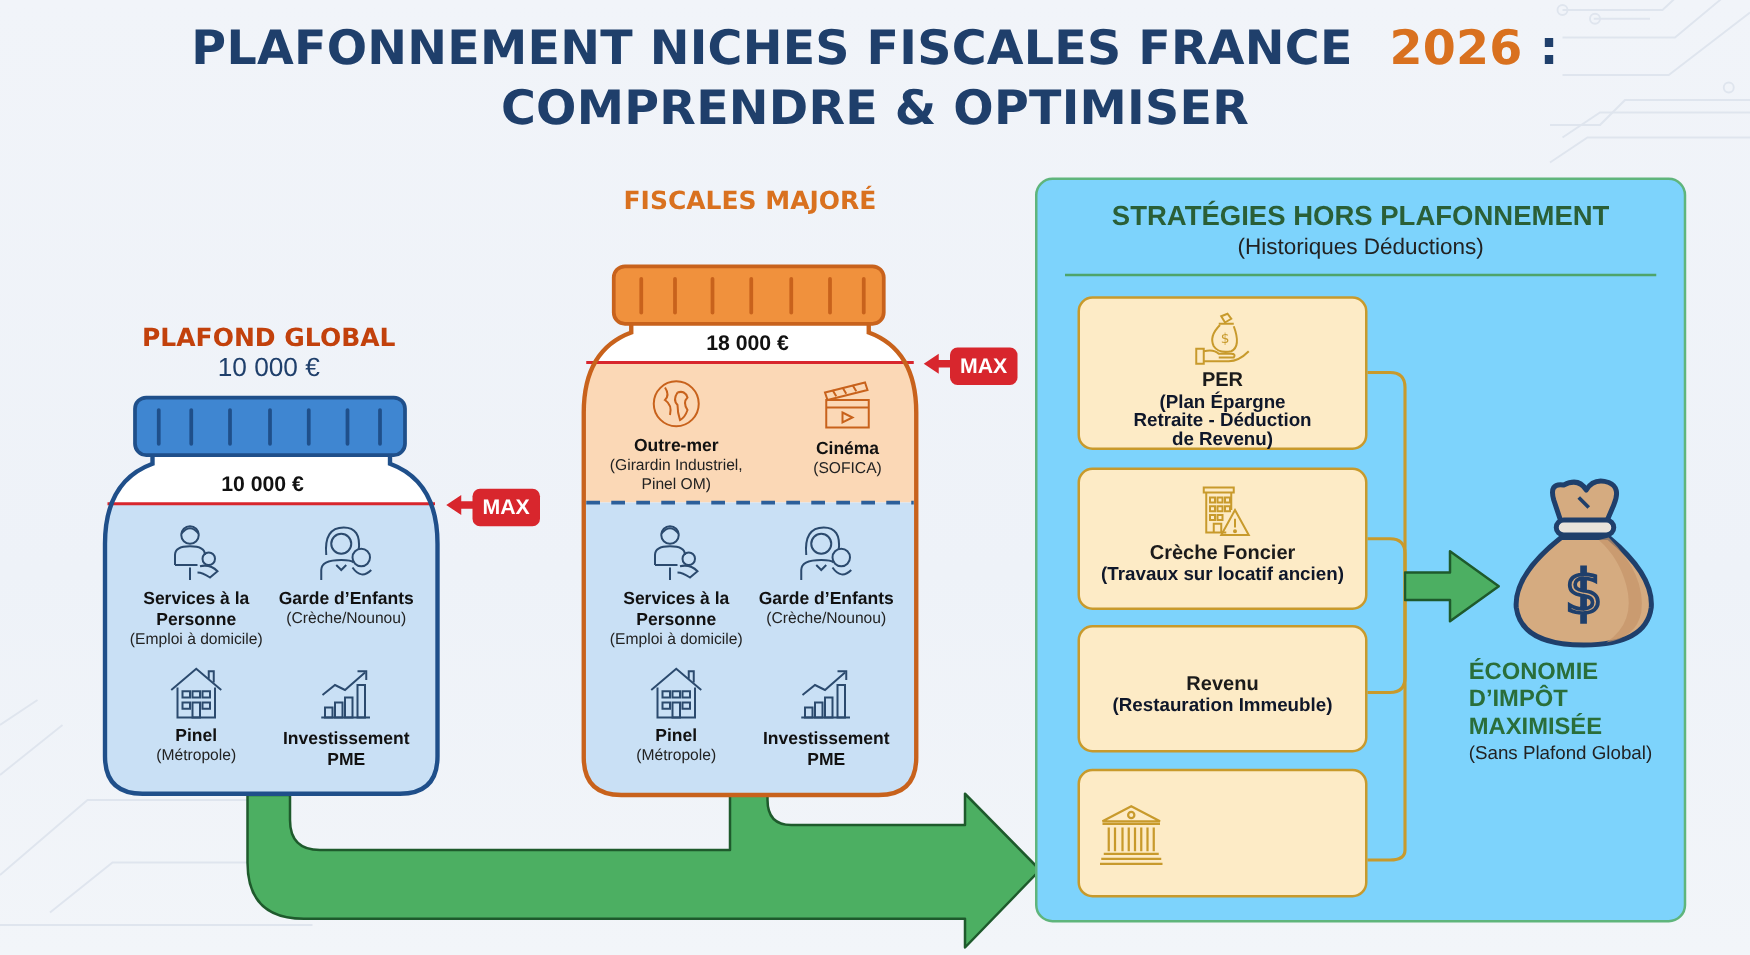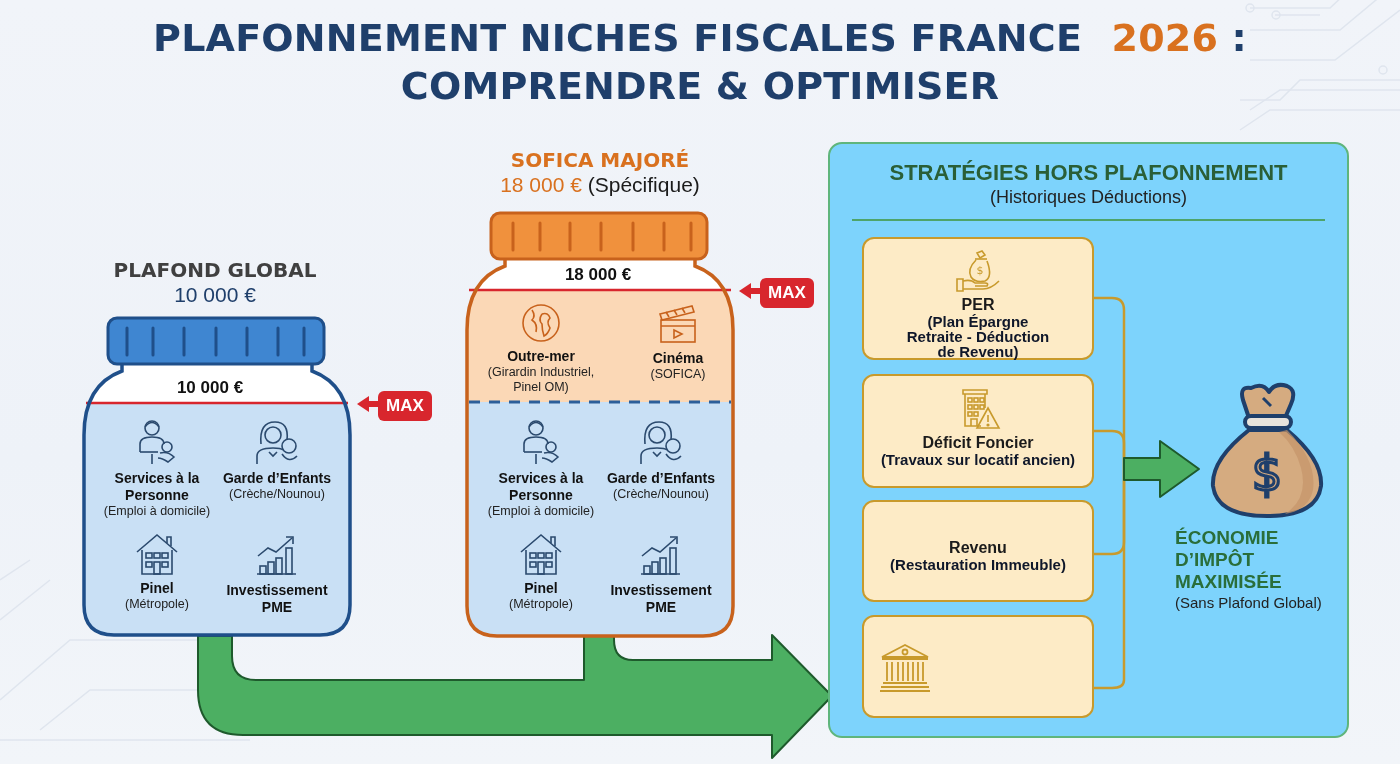--- a/index.html
+++ b/index.html
@@ -85,21 +85,21 @@
 <div class="title">
   <div><span>PLAFONNEMENT NICHES FISCALES FRANCE </span><span class="year">2026</span><span> :</span></div>
   <div>COMPRENDRE &amp; OPTIMISER</div>
 </div>
 
 <svg class="abs" style="left:0;top:0" width="1400" height="764" viewBox="0 0 1400 764">
   <path d="M198 636 V690 Q198 735 243 735 H772 V758 L832 696 L772 635 V660 H633 Q614 660 614 640 V636 H584 V680 H256 Q232 680 232 656 V636 Z" fill="#4caf62" stroke="#1e5a2c" stroke-width="2" stroke-linejoin="round"></path>
 </svg>
 
 <div class="jar-title" style="left:95px;top:258px;width:240px;">
-  <div class="t1" style="color:#404040">PLAFOND GLOBAL</div>
+  <div class="t1" style="color:#c2410c">PLAFOND GLOBAL</div>
   <div class="t2" style="color:#1f3f6b">10 000 €</div>
 </div>
 
 <svg class="abs" style="left:80px;top:315px" width="275" height="325" viewBox="0 0 275 325">
   <defs>
     <clipPath id="gjclip">
         <path d="M42 46 V56 Q4 70 4 120 V290 Q4 320 34 320 H240 Q270 320 270 290 V120 Q270 70 232 56 V46 Z"></path>
       </clipPath>
   </defs>
   <path d="M42 46 V56 Q4 70 4 120 V290 Q4 320 34 320 H240 Q270 320 270 290 V120 Q270 70 232 56 V46 Z" fill="#ffffff"></path>
@@ -172,22 +172,21 @@
       <rect x="14" y="30" width="6" height="12"></rect>
       <rect x="22" y="26" width="6" height="16"></rect>
       <rect x="32" y="16" width="6" height="26"></rect>
     <path d="M3 42 H42"></path>
   </svg>
   <span class="nm">Investissement PME</span>
   <span class="sub"></span>
 </div>
 
 <div class="jar-title" style="left:460px;top:148px;width:280px;">
-  <div class="t1" style="color:#d9711f">SOFICA MAJORÉ</div>
-  <div class="t2"><span style="color:#d9711f">18 000 €</span> <span style="color:#1b1b1b">(Spécifique)</span></div>
+  <div class="t1" style="color:#d9711f">FISCALES MAJORÉ</div>
 </div>
 
 <svg class="abs" style="left:463px;top:208px" width="275" height="432" viewBox="0 0 275 432">
   <defs>
     <clipPath id="mjclip">
         <path d="M42 48 V58 Q4 72 4 122 V398 Q4 428 34 428 H240 Q270 428 270 398 V122 Q270 72 232 58 V48 Z"></path>
       </clipPath>
   </defs>
   <path d="M42 48 V58 Q4 72 4 122 V398 Q4 428 34 428 H240 Q270 428 270 398 V122 Q270 72 232 58 V48 Z" fill="#ffffff"></path>
   <rect x="0" y="82" width="275" height="112" fill="#fbd8b6" clip-path="url(#mjclip)"></rect>
@@ -326,21 +325,21 @@
     <rect x="13" y="19" width="4" height="4"></rect>
       <rect x="19" y="19" width="4" height="4"></rect>
       <rect x="25" y="19" width="4" height="4"></rect>
     <rect x="13" y="26" width="4" height="4"></rect>
       <rect x="19" y="26" width="4" height="4"></rect>
       <path d="M16 40 V33 H22 V40"></path>
     <path d="M33 22 L44 42 H22 Z"></path>
       <path d="M33 29 V36"></path>
       <circle cx="33" cy="39" r="0.8"></circle>
   </svg>
-  <span class="nm">Déficit Foncier</span>
+  <span class="nm">Crèche Foncier</span>
   <span class="sub">(Travaux sur locatif ancien)</span>
 </div>
 <div class="strat" style="top:500px;height:102px;padding-top:36px;">
   <span class="nm">Revenu</span>
   <span class="sub">(Restauration Immeuble)</span>
 </div>
 <div class="strat" style="top:615px;height:103px;text-align:left;">
   <svg class="abs" style="left:14px;top:24px;" width="54" height="52" viewBox="0 0 54 52" fill="none" stroke="#c89a2c" stroke-width="1.8">
     <path d="M4 16 L27 4 L50 16 Z"></path>
       <circle cx="27" cy="11" r="2.5"></circle>

